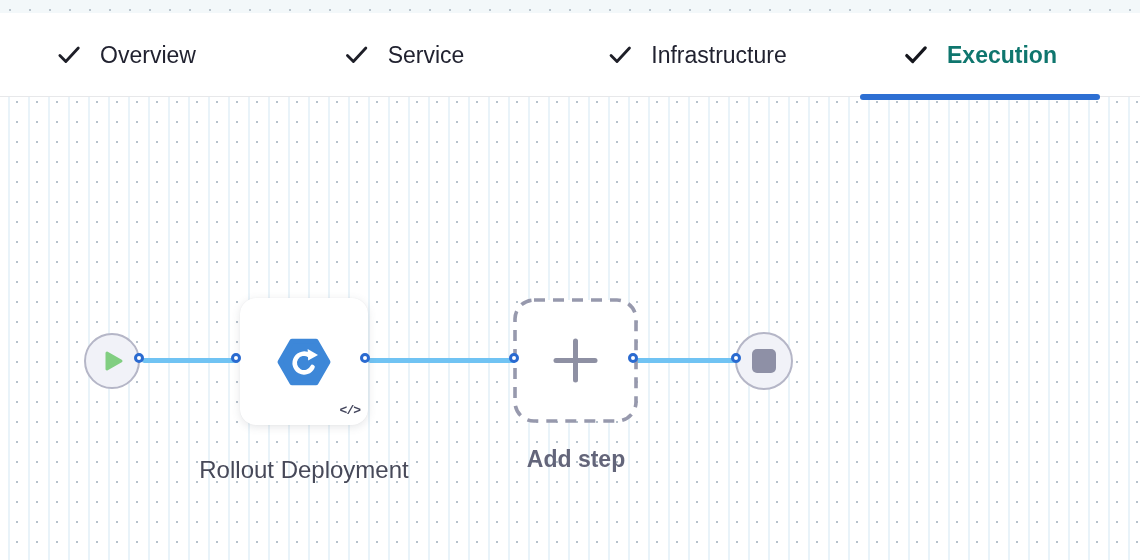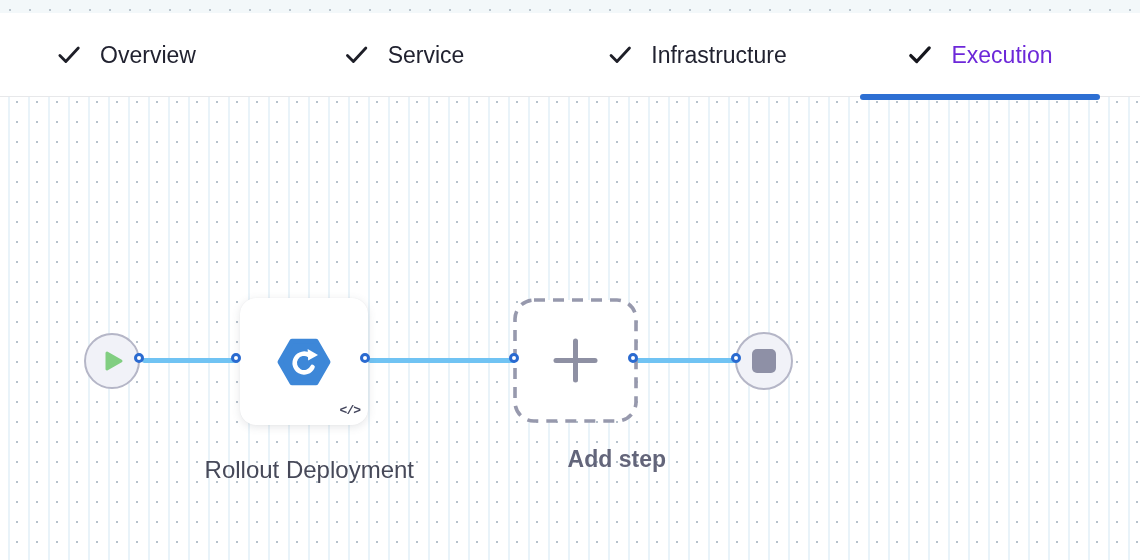--- a/index.html
+++ b/index.html
@@ -27,21 +27,21 @@
   }
   .tab {
     position: absolute; top: 0; height: 84px;
     display: flex; align-items: center; justify-content: center; gap: 18px;
     transform: translateX(-50%);
     cursor: pointer;
     font-size: 23px; color: #212230; font-weight: 400;
     white-space: nowrap;
   }
   .tab .check { width: 26px; height: 26px; flex: 0 0 auto; }
-  .tab.active { font-weight: 400; color: #6d28d9; min-width: 240px; }
+  .tab.active { font-weight: 700; color: #0f766e; min-width: 240px; }
   .tab-underline {
     position: absolute; left: 0; right: 0; bottom: -3px; height: 6px;
     border-radius: 3px; background: #2d6fd3;
   }
 
   
   .canvas {
     position: absolute; left: 0; top: 97px; width: 1140px; height: 463px;
     background-color: #ffffff;
     background-image:
@@ -89,21 +89,21 @@
 
   
   .add-step {
     position: absolute; left: 513px; top: 201px; width: 125px; height: 125px;
     cursor: pointer; z-index: 2;
   }
   .add-step svg { position: absolute; left: 0; top: 0; }
 
   
   .node-label {
-    position: absolute; text-align: right; z-index: 2;
+    position: absolute; text-align: center; z-index: 2;
   }
   .node-label.step-name {
     left: 194px; top: 352px; width: 220px;
     font-size: 24px; line-height: 42px; color: #474959;
   }
   .node-label.add-name {
     left: 486px; top: 349px; width: 180px;
     font-size: 23px; color: #63657a; font-weight: bold;
   }
 </style>

